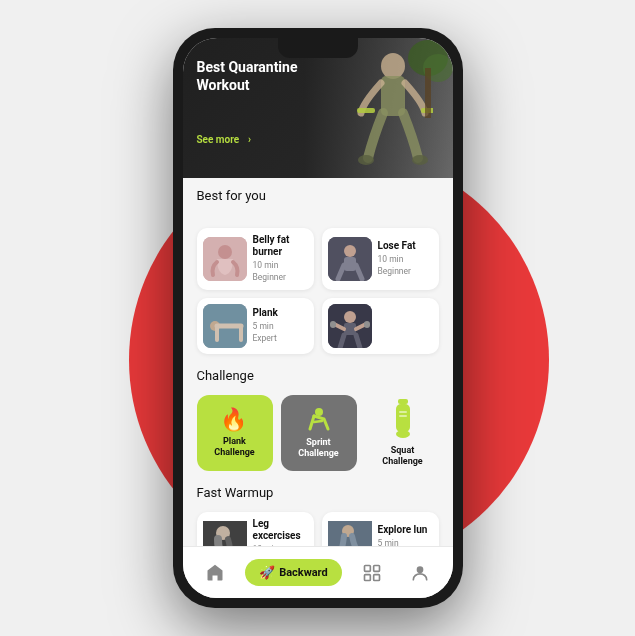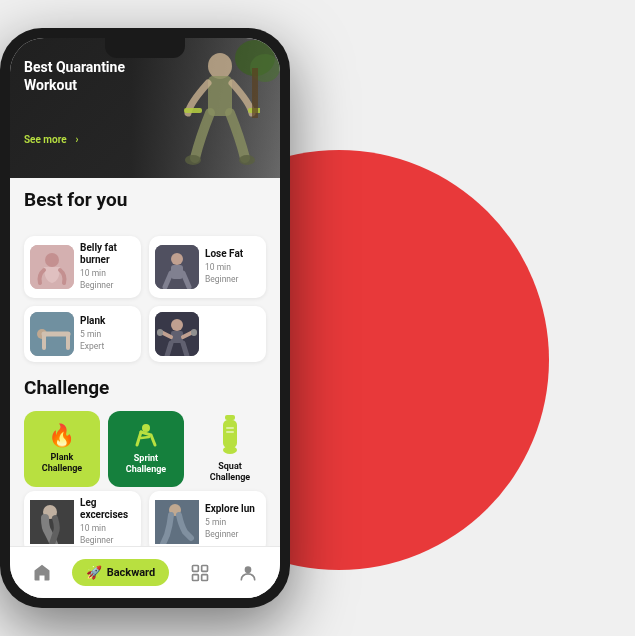--- a/index.html
+++ b/index.html
@@ -9,21 +9,21 @@
       justify-content: center;
       align-items: center;
       min-height: 100vh;
       font-family: -apple-system, BlinkMacSystemFont, 'Segoe UI', Roboto, sans-serif;
     }
     .scene {
       position: relative;
       width: 635px;
       height: 636px;
       display: flex;
-      justify-content: flex-start;
+      justify-content: center;
       align-items: center;
     }
     .red-circle {
       position: absolute;
       width: 420px;
       height: 420px;
       background: #e8393a;
       border-radius: 50%;
       top: 50%;
       left: 50%;
@@ -107,22 +107,22 @@
     }
     .hero-arrow {
       font-size: 10px;
     }
 
     
     .section {
       padding: 10px 14px 4px;
     }
     .section-title {
-      font-size: 19px;
-      font-weight: 700;
+      font-size: 13px;
+      font-weight: 400;
       color: #111;
       margin-bottom: 8px;
     }
 
     
     .exercise-grid {
       display: grid;
       grid-template-columns: 1fr 1fr;
       gap: 8px;
       padding: 0 14px 4px;
@@ -191,21 +191,21 @@
       font-size: 9px;
       font-weight: 700;
       cursor: pointer;
       flex-shrink: 0;
     }
     .challenge-plank {
       background: #b8e040;
       color: #111;
     }
     .challenge-sprint {
-      background: #15803d;
+      background: #737373;
       color: #fff;
     }
     .challenge-squat {
       background: transparent;
       color: #111;
       border: none;
     }
     .challenge-icon {
       font-size: 22px;
     }
@@ -435,20 +435,23 @@
                 <rect x="8" y="5" width="14" height="28" rx="5" fill="#b8e040"></rect>
                 <ellipse cx="15" cy="35" rx="7" ry="4" fill="#b8e040"></ellipse>
                 <rect x="11" y="12" width="8" height="2" rx="1" fill="white" opacity="0.5"></rect>
                 <rect x="11" y="16" width="8" height="2" rx="1" fill="white" opacity="0.5"></rect>
               </svg>
             </div>
             <div class="challenge-label">Squat<br>Challenge</div>
           </div>
         </div>
 
+        <div class="section">
+          <div class="section-title">Fast Warmup</div>
+        </div>
         <div class="warmup-row">
 
           <div class="warmup-card">
             <div class="warmup-thumb thumb-leg">
               <svg width="44" height="44" viewBox="0 0 44 44" xmlns="http://www.w3.org/2000/svg">
                 <rect width="44" height="44" fill="#404040"></rect>
                 <ellipse cx="20" cy="12" rx="7" ry="7" fill="#c0b0a0"></ellipse>
                 <path d="M15 18 Q15 28 18 32 L24 44" stroke="#808080" stroke-width="8" fill="none" stroke-linecap="round"></path>
                 <path d="M25 18 Q28 28 26 32 L22 44" stroke="#606060" stroke-width="6" fill="none" stroke-linecap="round"></path>
               </svg>

